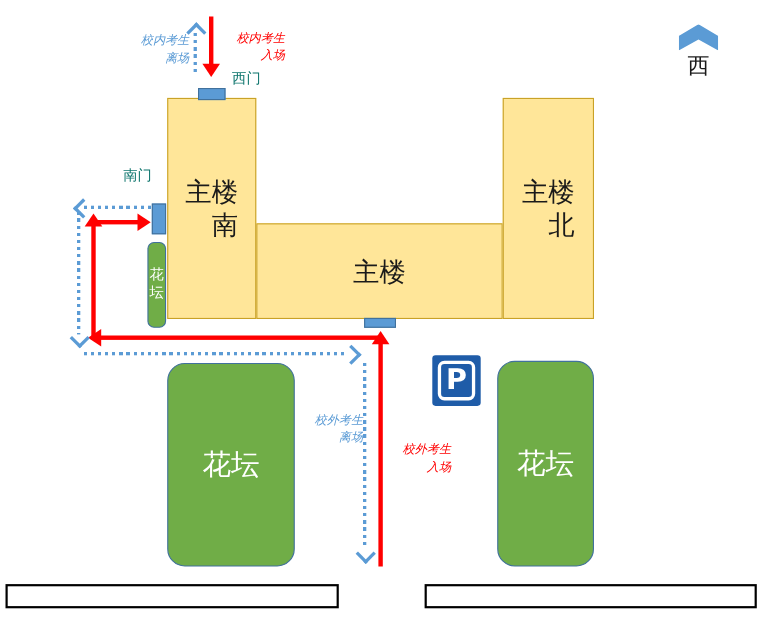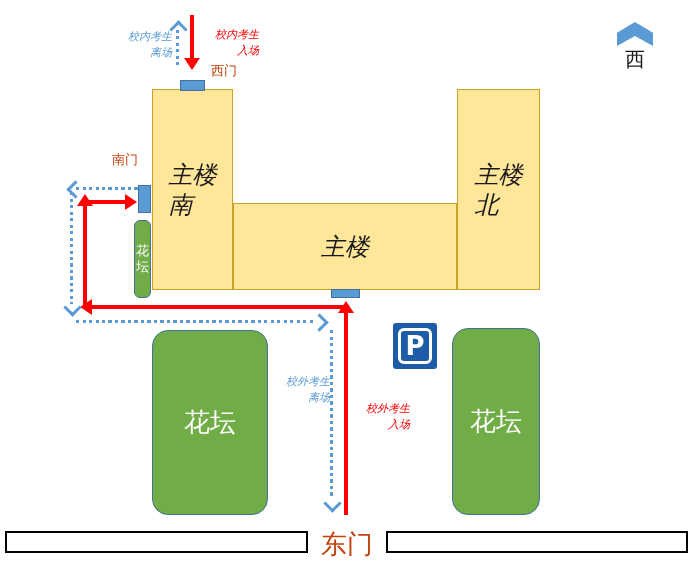--- a/index.html
+++ b/index.html
@@ -4,22 +4,22 @@
 <style>
   html,body { margin:0; padding:0; background:#fff; }
   #stage {
     position:relative; width:691px; height:569px; background:#ffffff;
     font-family:"DejaVu Sans", sans-serif; overflow:hidden;
   }
   .abs { position:absolute; }
   
   .building { background:#FFE699; border:1px solid #C9A227; box-sizing:border-box;
               display:flex; align-items:center; justify-content:center; }
-  .building-label { color:#1a1a1a; font-size:24px; line-height:30px; text-align:left;
-                    white-space:pre-line; font-weight:500;font-style:italic; }
+  .building-label { color:#1a1a1a; font-size:24px; line-height:30px; text-align:right;
+                    white-space:pre-line; font-weight:500; }
   
   .door { background:#5B9BD5; border:1px solid #41719C; box-sizing:border-box; }
   
   .bed { background:#70AD47; border:1.5px solid #41719C; box-sizing:border-box;
          display:flex; align-items:center; justify-content:center; }
   .bed-label { color:#ffffff; font-size:26px; text-align:center; white-space:pre-line; }
   .bed-label.small { font-size:13px; line-height:16px; }
   
   .wall { background:#ffffff; border:2px solid #000; box-sizing:border-box; }
   
@@ -37,21 +37,21 @@
   .chev { width:13px; height:13px; box-sizing:border-box;
           border-top:3px solid #5B9BD5; border-left:3px solid #5B9BD5; }
   .chev.up    { transform:rotate(45deg); }
   .chev.down  { transform:rotate(225deg); }
   .chev.left  { transform:rotate(-45deg); }
   .chev.right { transform:rotate(135deg); }
   
   .lbl { font-size:11px; line-height:16px; text-align:right; white-space:pre-line;font-style:italic; }
   .lbl.blue { color:#5B9BD5; }
   .lbl.red  { color:#FF0000; }
-  .gate { font-size:13px; color:#c2410c;font-family:Liberation Mono, monospace; }
+  .gate { font-size:13px; color:#0f766e;font-family:Liberation Mono, monospace; }
   .gate.big { font-size:26px; font-weight:500; }
   
   .parking { background:#1F5CA8; border-radius:3px; display:flex; align-items:center; justify-content:center; }
   .parking-inner { width:34px; height:36px; border:3px solid #ffffff; border-radius:6px; box-sizing:border-box;
                    display:flex; align-items:center; justify-content:center; }
   .parking-p { color:#ffffff; font-size:26px; font-weight:bold; font-family:"DejaVu Sans", sans-serif; }
   
   .compass { background:#5B9BD5;
              clip-path:polygon(0 100%, 0 45%, 50% 0, 100% 45%, 100% 100%, 50% 58%); }
   .compass-label { font-size:20px; color:#1a1a1a; text-align:center; }
@@ -72,21 +72,20 @@
     <div class="building-label">主楼
 北</div>
   </div>
 
   <div class="abs door" style="left:180px; top:80px;  width:25px; height:11px;"></div>
   <div class="abs door" style="left:138px; top:185px; width:13px; height:28px;"></div>
   <div class="abs door" style="left:331px; top:289px; width:29px; height:9px;"></div>
 
   <div class="abs gate" style="left:211px; top:62px;">西门</div>
   <div class="abs gate" style="left:112px; top:151px;">南门</div>
-  <div class="abs gate big" style="left:316px; top:527px; width:62px; text-align:center;">东门</div>
 
   <div class="abs bed" style="left:134px; top:220px; width:17px; height:78px; border-radius:6px;">
     <div class="bed-label small">花
 坛</div>
   </div>
   <div class="abs bed" style="left:152px; top:330px; width:116px; height:185px; border-radius:16px;">
     <div class="bed-label">花坛</div>
   </div>
   <div class="abs bed" style="left:452px; top:328px; width:88px; height:187px; border-radius:16px;">
     <div class="bed-label">花坛</div>

